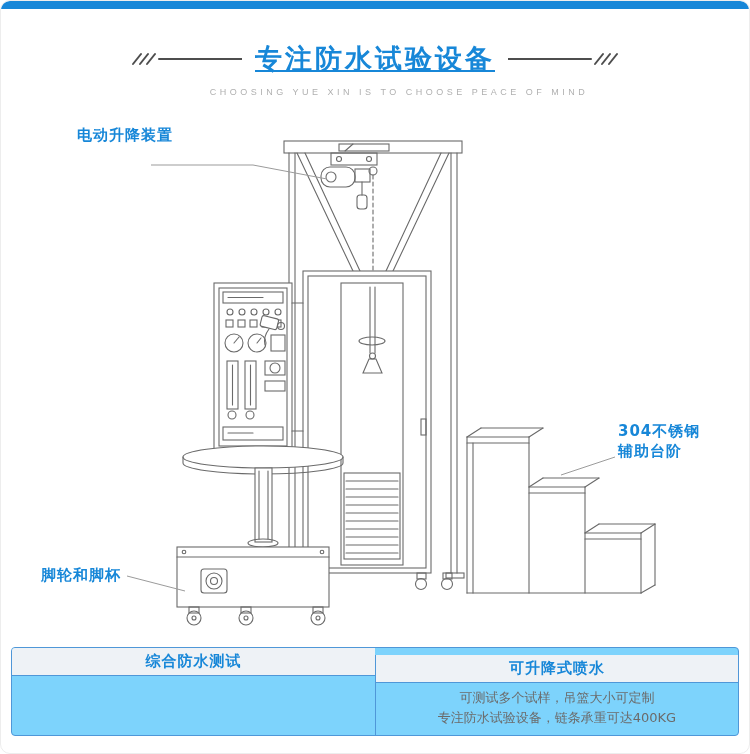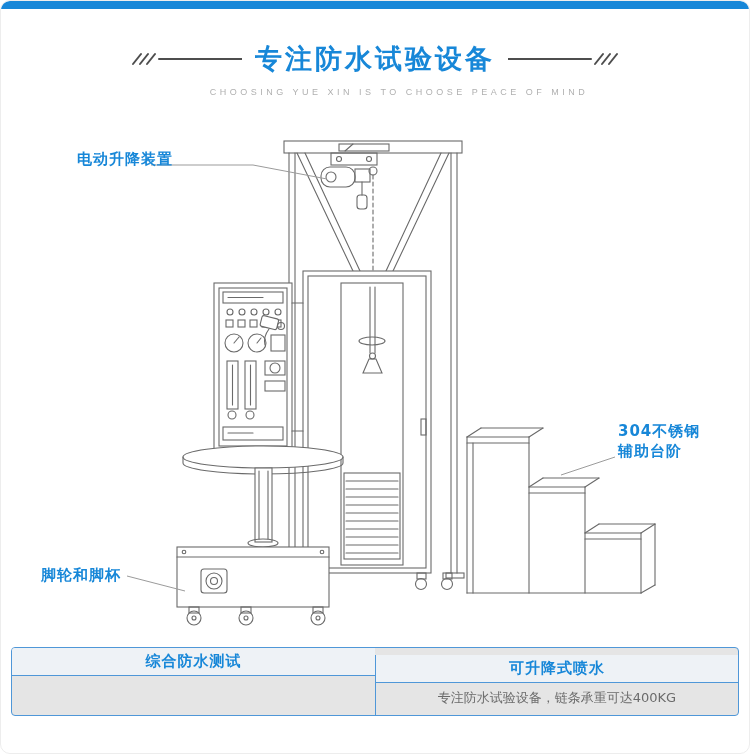--- a/index.html
+++ b/index.html
@@ -12,34 +12,34 @@
     --line:#6a6a6a;
   }
   html,body{ width:750px; height:754px; background:#fff;
     font-family:"DejaVu Sans","Liberation Sans",sans-serif; }
   .page{ position:relative; width:750px; height:754px; background:#fff;
     border:1px solid #ededed; border-radius:10px; overflow:hidden; }
   .topbar{ height:8px; background:var(--blue); border-radius:9px 9px 0 0; }
   .header{ text-align:center; padding-top:34px; }
   .title-row{ display:flex; align-items:center; justify-content:center; }
   .page-title{ font-size:27px; font-weight:bold; color:var(--blue);
-    letter-spacing:3px; line-height:32px; margin:0 13px; }
+    letter-spacing:3px; line-height:32px; margin:0 13px;text-decoration:underline; }
   .deco{ display:block; }
   .subtitle{ margin-top:12px; font-size:9px; letter-spacing:3.5px;
     color:var(--sub-text); font-family:"Liberation Sans",sans-serif;padding-left:48px; }
   .figure{ position:relative; width:750px; height:516px; margin-top:24px; }
   .machine{ position:absolute; left:0; top:0; }
   .callout{ position:absolute; color:var(--blue); font-size:15px;
     font-weight:bold; letter-spacing:1px; line-height:20px; }
-  .callout-hoist{ left:76px; top:28px; }
+  .callout-hoist{ left:76px; top:4px; }
   .callout-stairs{ left:617px; top:300px; }
   .callout-casters{ left:40px; top:444px; }
   .spec-table{ margin:10px 10px 0; border:1px solid var(--tbl-border);
     border-radius:4px; overflow:hidden; display:grid;
-    grid-template-columns:1fr 1fr; background:#e5e5e5; }
+    grid-template-columns:1fr 1fr; background:#7dd3fc; }
   .spec-col + .spec-col{ border-left:1px solid var(--tbl-border);margin-top:7px; }
   .spec-header{ background:var(--hdr-bg); border-bottom:1px solid var(--tbl-border);
     color:var(--blue); font-weight:bold; font-size:15px; letter-spacing:1px;
     text-align:center; padding:5px 0 6px; line-height:16px; }
   .spec-body{ padding:5px 4px 7px; text-align:center; font-size:13px;
     line-height:20px; color:var(--body-text); }
 </style>
 </head>
 <body>
 
@@ -246,17 +246,18 @@
     <div class="callout callout-casters">脚轮和脚杯</div>
   </div>
 
   <div class="spec-table">
     <div class="spec-col">
       <div class="spec-header">综合防水测试</div>
     </div>
     <div class="spec-col">
       <div class="spec-header">可升降式喷水</div>
       <div class="spec-body">
+        <div>可测试多个试样，吊篮大小可定制</div>
         <div>专注防水试验设备，链条承重可达400KG</div>
       </div>
     </div>
   </div>
 </div>
 
 </body></html>

